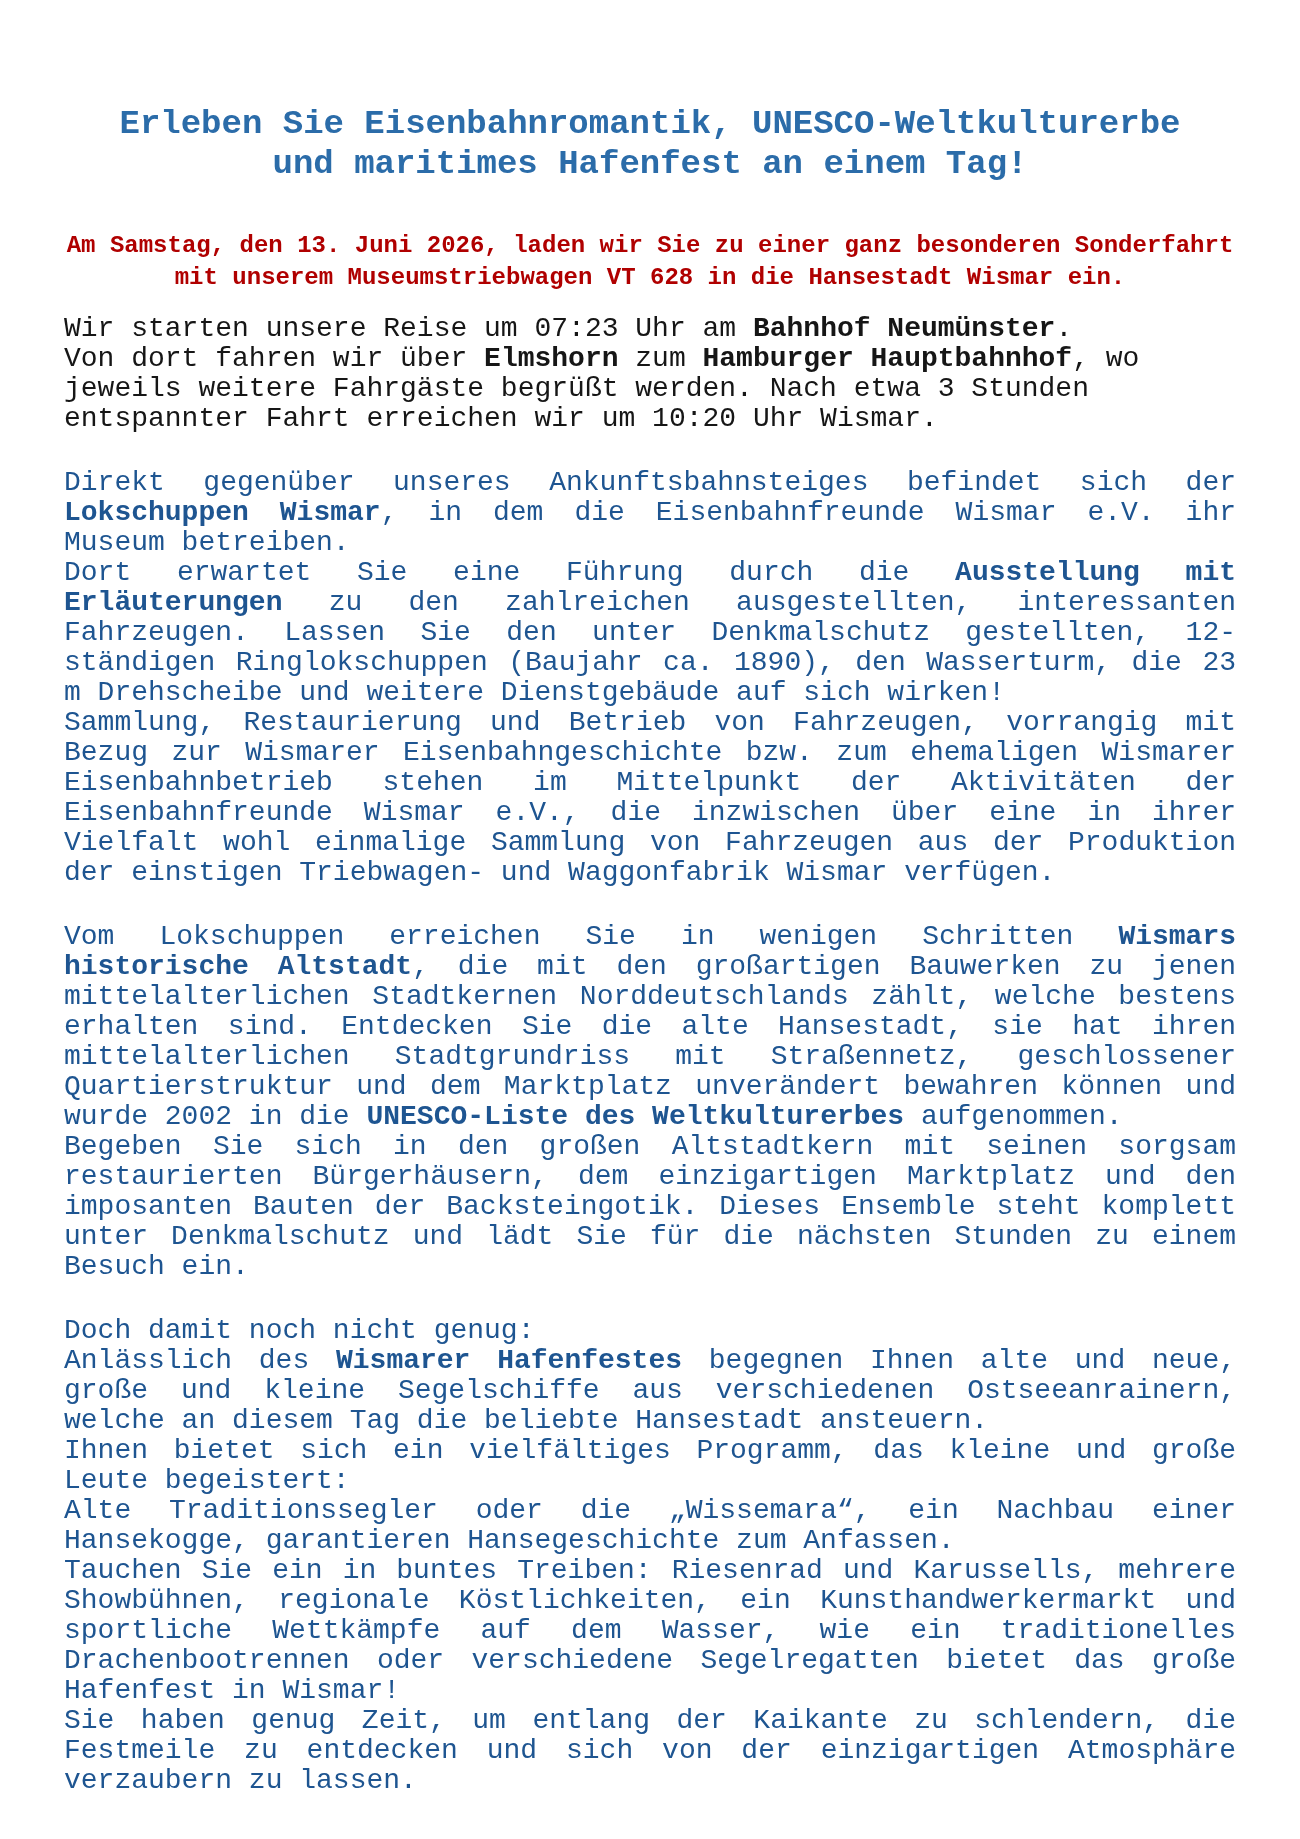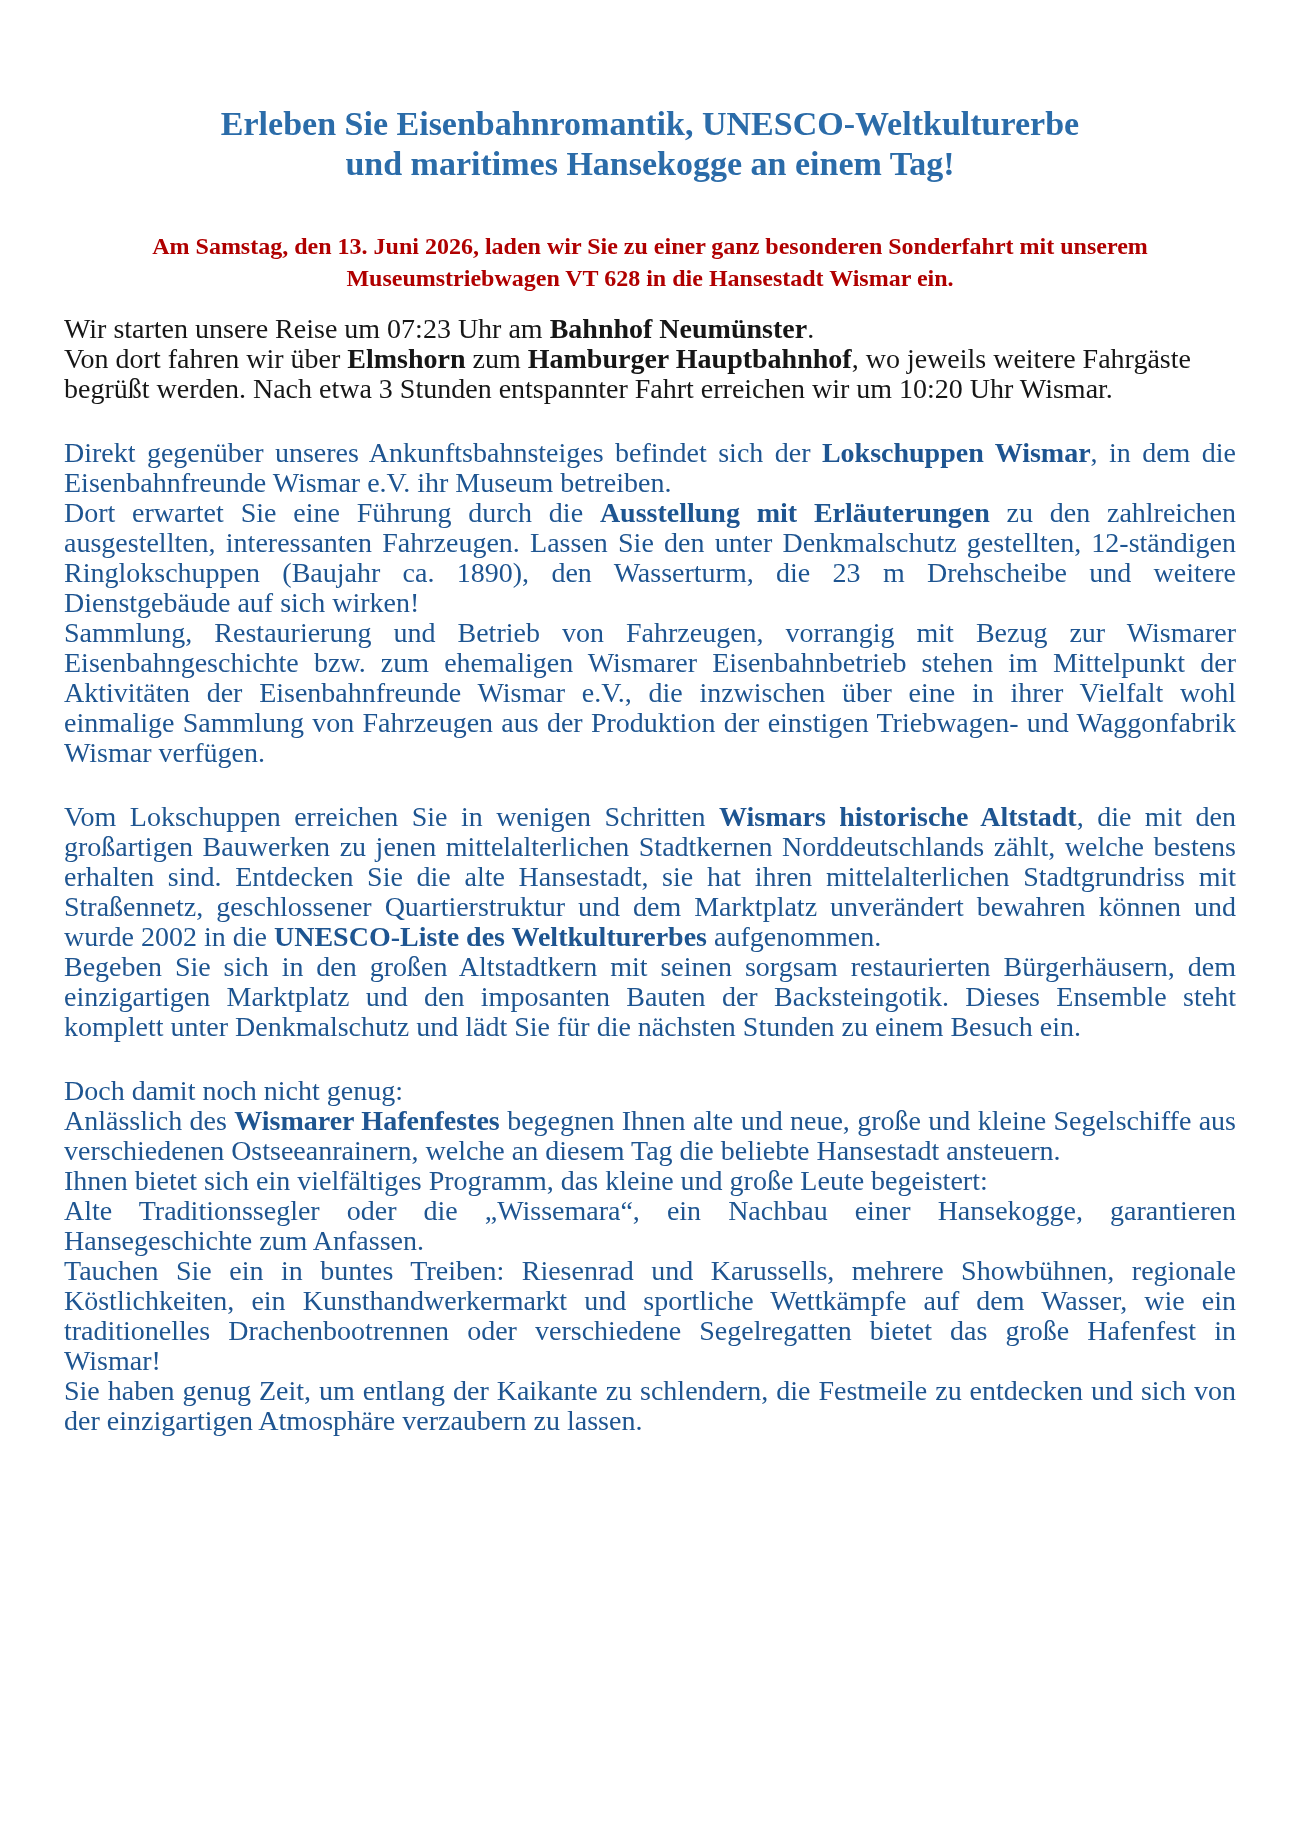--- a/index.html
+++ b/index.html
@@ -2,21 +2,21 @@
 <html style="--heading-blue: #2B6CA9; --body-blue: #1E5591; --accent-red: #B00000; --body-black: #161616;"><head>
 <meta charset="utf-8">
 <style>
   html, body { margin: 0; padding: 0; background: #ffffff; }
   .page {
     width: 1300px;
     height: 1839px;
     box-sizing: border-box;
     background: #ffffff;
     padding: 104px 64px 0 64px;
-    font-family: Liberation Serif, serif;
+    font-family: Liberation Mono, monospace;
     overflow: hidden;
   }
   .title {
     margin: 0 0 46px 0;
     font-size: 34px;
     line-height: 40px;
     font-weight: bold;
     text-align: center;
     color: var(--heading-blue, #2B6CA9);
   }
@@ -32,21 +32,21 @@
   }
   .body-black { color: var(--body-black, #161616); text-align: left; }
   .body-blue  { color: var(--body-blue, #1E5591); text-align: justify; }
   .closing-red { color: var(--accent-red, #B00000); text-align: justify; }
   .b { font-weight: bold; }
 </style>
 </head>
 <body>
 
 <main class="page">
-  <h1 class="title"><span>Erleben Sie Eisenbahnromantik, UNESCO-Weltkulturerbe</span><br><span>und maritimes Hansekogge an einem Tag!</span></h1>
+  <h1 class="title"><span>Erleben Sie Eisenbahnromantik, UNESCO-Weltkulturerbe</span><br><span>und maritimes Hafenfest an einem Tag!</span></h1>
   <div>
       <p class="para intro-red"><span class="b">Am Samstag, den 13. Juni 2026, laden wir Sie zu einer ganz besonderen Sonderfahrt mit unserem Museumstriebwagen VT 628 in die Hansestadt Wismar ein.</span></p>
       <p class="para body-black"><span>Wir starten unsere Reise um 07:23 Uhr am </span><span class="b">Bahnhof Neumünster</span><span>.</span><br><span>Von dort fahren wir über </span><span class="b">Elmshorn</span><span> zum </span><span class="b">Hamburger Hauptbahnhof</span><span>, wo jeweils weitere Fahrgäste begrüßt werden. Nach etwa 3 Stunden entspannter Fahrt erreichen wir um 10:20 Uhr Wismar.</span></p>
       <p class="para body-blue"><span>Direkt gegenüber unseres Ankunftsbahnsteiges befindet sich der </span><span class="b">Lokschuppen Wismar</span><span>, in dem die Eisenbahnfreunde Wismar e.V. ihr Museum betreiben.</span><br><span>Dort erwartet Sie eine Führung durch die </span><span class="b">Ausstellung mit Erläuterungen</span><span> zu den zahlreichen ausgestellten, interessanten Fahrzeugen. Lassen Sie den unter Denkmalschutz gestellten, 12-ständigen Ringlokschuppen (Baujahr ca. 1890), den Wasserturm, die 23 m Drehscheibe und weitere Dienstgebäude auf sich wirken!</span><br><span>Sammlung, Restaurierung und Betrieb von Fahrzeugen, vorrangig mit Bezug zur Wismarer Eisenbahngeschichte bzw. zum ehemaligen Wismarer Eisenbahnbetrieb stehen im Mittelpunkt der Aktivitäten der Eisenbahnfreunde Wismar e.V., die inzwischen über eine in ihrer Vielfalt wohl einmalige Sammlung von Fahrzeugen aus der Produktion der einstigen Triebwagen- und Waggonfabrik Wismar verfügen.</span></p>
       <p class="para body-blue"><span>Vom Lokschuppen erreichen Sie in wenigen Schritten </span><span class="b">Wismars historische Altstadt</span><span>, die mit den großartigen Bauwerken zu jenen mittelalterlichen Stadtkernen Norddeutschlands zählt, welche bestens erhalten sind. Entdecken Sie die alte Hansestadt, sie hat ihren mittelalterlichen Stadtgrundriss mit Straßennetz, geschlossener Quartierstruktur und dem Marktplatz unverändert bewahren können und wurde 2002 in die </span><span class="b">UNESCO-Liste des Weltkulturerbes</span><span> aufgenommen.</span><br><span>Begeben Sie sich in den großen Altstadtkern mit seinen sorgsam restaurierten Bürgerhäusern, dem einzigartigen Marktplatz und den imposanten Bauten der Backsteingotik. Dieses Ensemble steht komplett unter Denkmalschutz und lädt Sie für die nächsten Stunden zu einem Besuch ein.</span></p>
       <p class="para body-blue"><span>Doch damit noch nicht genug:</span><br><span>Anlässlich des </span><span class="b">Wismarer Hafenfestes</span><span> begegnen Ihnen alte und neue, große und kleine Segelschiffe aus verschiedenen Ostseeanrainern, welche an diesem Tag die beliebte Hansestadt ansteuern.</span><br><span>Ihnen bietet sich ein vielfältiges Programm, das kleine und große Leute begeistert:</span><br><span>Alte Traditionssegler oder die „Wissemara“, ein Nachbau einer Hansekogge, garantieren Hansegeschichte zum Anfassen.</span><br><span>Tauchen Sie ein in buntes Treiben: Riesenrad und Karussells, mehrere Showbühnen, regionale Köstlichkeiten, ein Kunsthandwerkermarkt und sportliche Wettkämpfe auf dem Wasser, wie ein traditionelles Drachenbootrennen oder verschiedene Segelregatten bietet das große Hafenfest in Wismar!</span><br><span>Sie haben genug Zeit, um entlang der Kaikante zu schlendern, die Festmeile zu entdecken und sich von der einzigartigen Atmosphäre verzaubern zu lassen.</span></p>
     </div>
 </main>
 
 </body></html>

